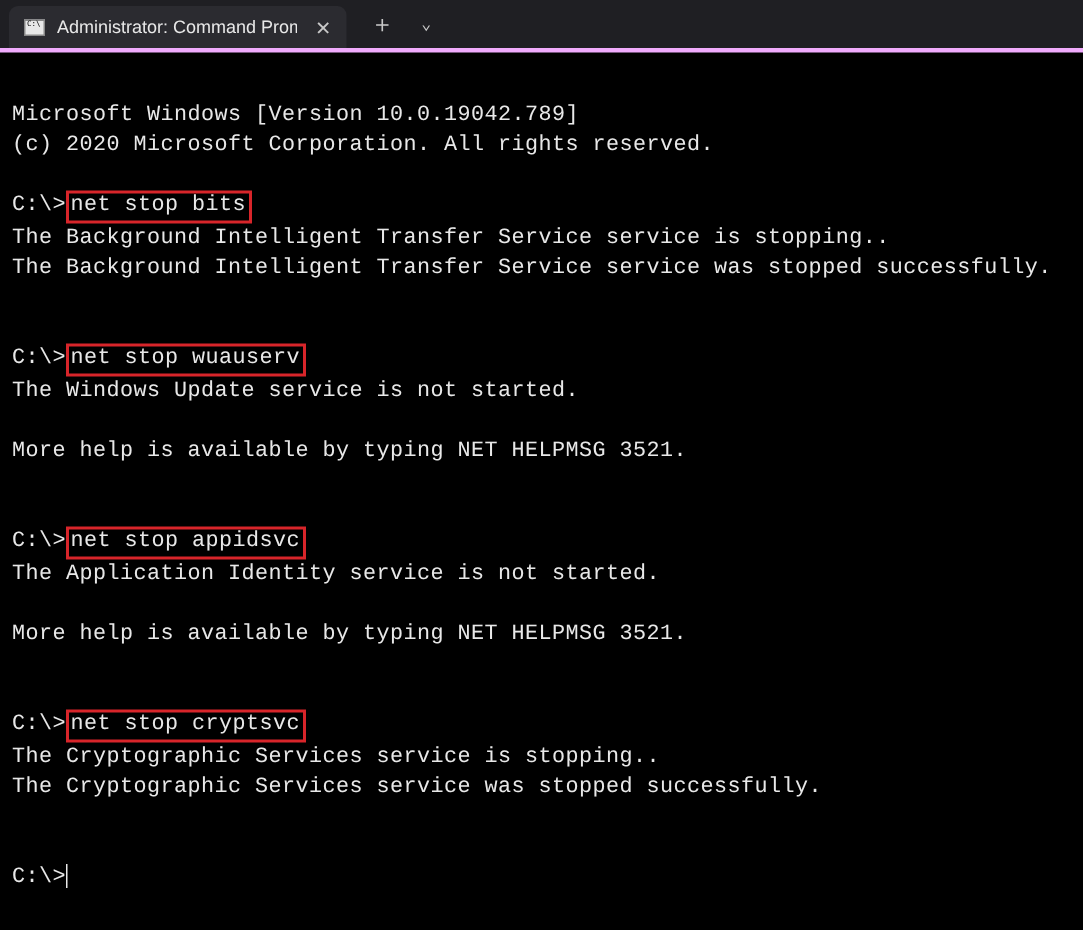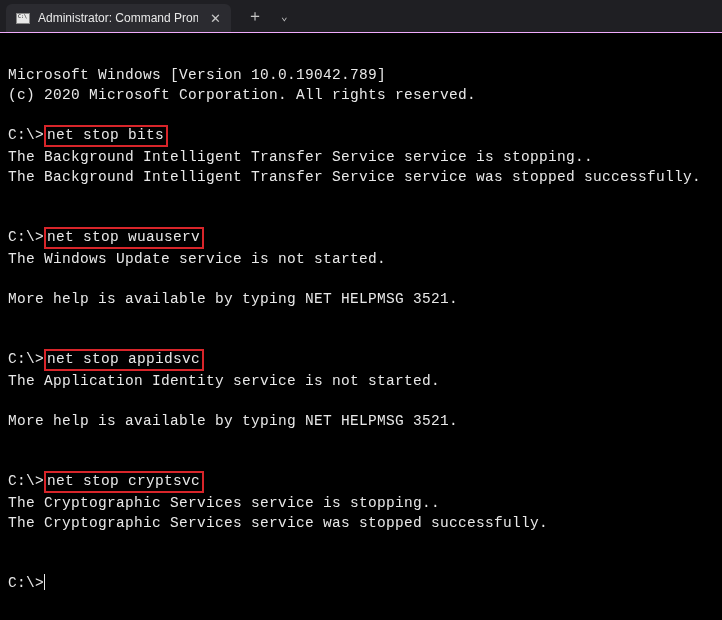--- a/index.html
+++ b/index.html
@@ -75,21 +75,21 @@
     .terminal {
       background: #000;
       color: #e8e8e8;
       padding: 12px 8px;
       font-size: 14.5px;
       line-height: 20px;
       font-family: Consolas, 'Courier New', monospace;
       white-space: pre;
       letter-spacing: 0.3px;
       height: calc(620px - 32px);
-      border-top: 1px solid #f0abfc;
+      border-top: 3px solid #f0abfc;
     }
     .prompt { display: inline; }
     .cmd-highlight {
       border: 2px solid #d8252a;
       padding: 0px 2px 1px 1px;
       display: inline-block;
       line-height: 17px;
     }
     .cursor {
       display: inline-block;

